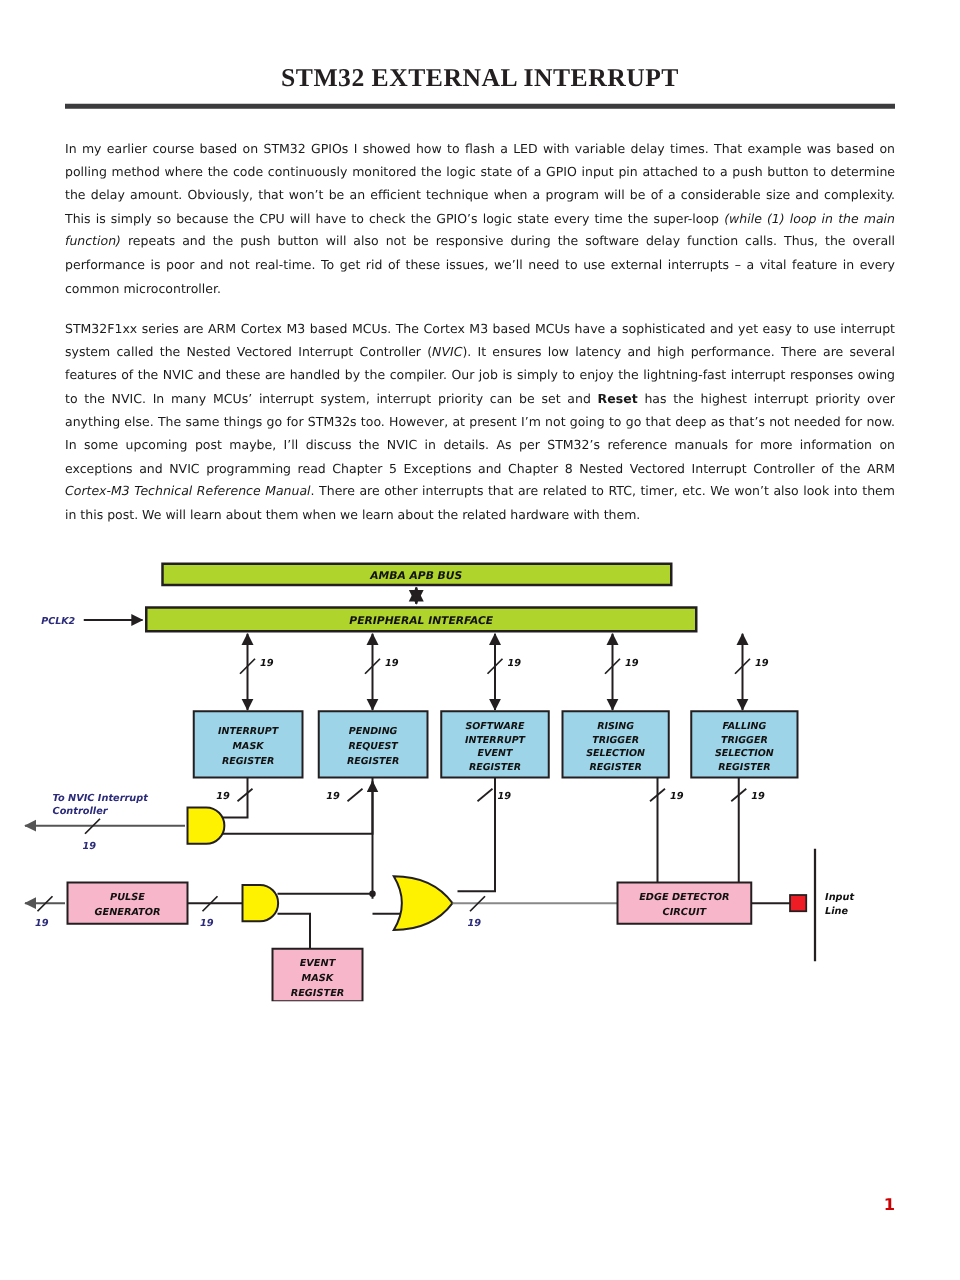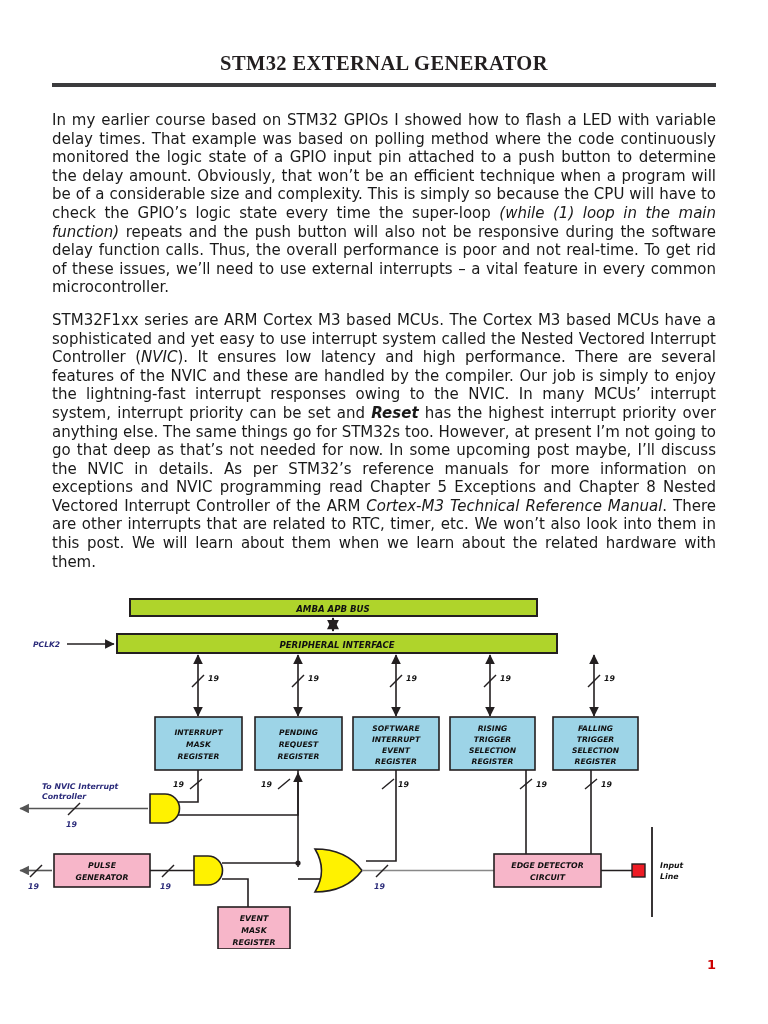--- a/index.html
+++ b/index.html
@@ -34,30 +34,30 @@
     margin: 0;
   }
   .title-rule {
     height: 4px;
     background: #3b3b3d;
     margin-top: 8px;
   }
   
   .body-text {
     font-family: "DejaVu Sans", sans-serif;
-    font-size: 15px;
+    font-size: 10px;
     line-height: 18.6px;
     color: #1a1a1a;
     text-align: justify;
     margin: 0;
   }
   #para1 { margin-top: 24px; }
   #para2 { margin-top: 14px; }
   .it { font-style: italic; }
-  .bi { font-style: italic; font-weight: bold; }
+  .bi { font-weight: bold; }
 
   
   .diagram-wrap {
     position: relative;
     margin-top: 18px;
     margin-left: -42px;
     width: 700px;
     height: 360px;
     font-style: italic;
   }
@@ -72,21 +72,21 @@
     font-family: "DejaVu Sans", sans-serif;
     font-size: 13px;
     font-weight: bold;
   }
 </style>
 </head>
 <body>
 
 <div class="page">
 
-  <h1 class="doc-title">STM32 EXTERNAL GENERATOR</h1>
+  <h1 class="doc-title">STM32 EXTERNAL INTERRUPT</h1>
   <div class="title-rule"></div>
 
   <p class="body-text" id="para1"><span>In my earlier course based on STM32 GPIOs I showed how to flash a LED with variable delay times. That example was based on polling method where the code continuously monitored the logic state of a GPIO input pin attached to a push button to determine the delay amount. Obviously, that won’t be an efficient technique when a program will be of a considerable size and complexity. This is simply so because the CPU will have to check the GPIO’s logic state every time the super-loop </span><span class="it">(while (1) loop in the main function)</span><span> repeats and the push button will also not be responsive during the software delay function calls. Thus, the overall performance is poor and not real-time. To get rid of these issues, we’ll need to use external interrupts – a vital feature in every common microcontroller.</span></p>
 
   <p class="body-text" id="para2"><span>STM32F1xx series are ARM Cortex M3 based MCUs. The Cortex M3 based MCUs have a sophisticated and yet easy to use interrupt system called the Nested Vectored Interrupt Controller (</span><span class="it">NVIC</span><span>). It ensures low latency and high performance. There are several features of the NVIC and these are handled by the compiler. Our job is simply to enjoy the lightning-fast interrupt responses owing to the NVIC. In many MCUs’ interrupt system, interrupt priority can be set and </span><span class="bi">Reset</span><span> has the highest interrupt priority over anything else. The same things go for STM32s too. However, at present I’m not going to go that deep as that’s not needed for now. In some upcoming post maybe, I’ll discuss the NVIC in details. As per STM32’s reference manuals for more information on exceptions and NVIC programming read Chapter 5 Exceptions and Chapter 8 Nested Vectored Interrupt Controller of the ARM </span><span class="it">Cortex-M3 Technical Reference Manual</span><span>. There are other interrupts that are related to RTC, timer, etc. We won’t also look into them in this post. We will learn about them when we learn about the related hardware with them.</span></p>
 
   <div class="diagram-wrap">
     <svg width="700" height="360" viewBox="0 0 700 360" xmlns="http://www.w3.org/2000/svg">
       <defs>
         <marker id="arrEnd" markerWidth="7" markerHeight="7" refX="5.6" refY="3" orient="auto">

